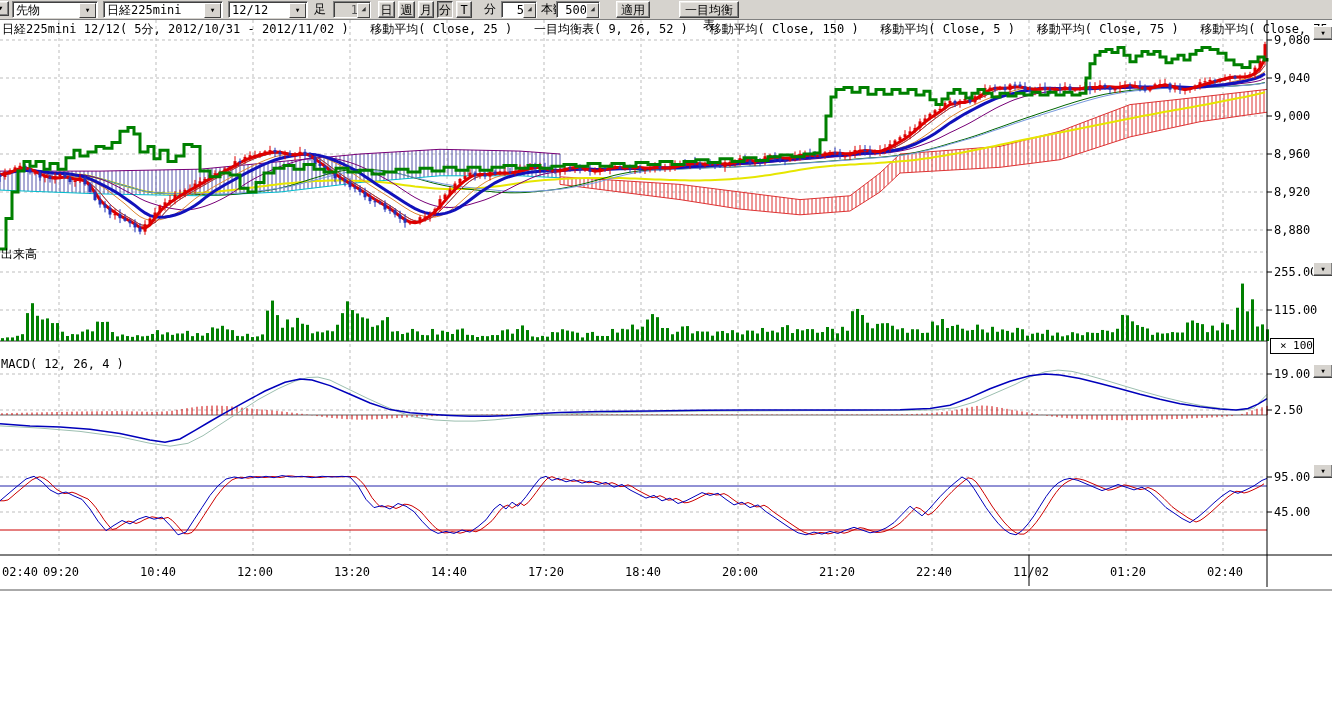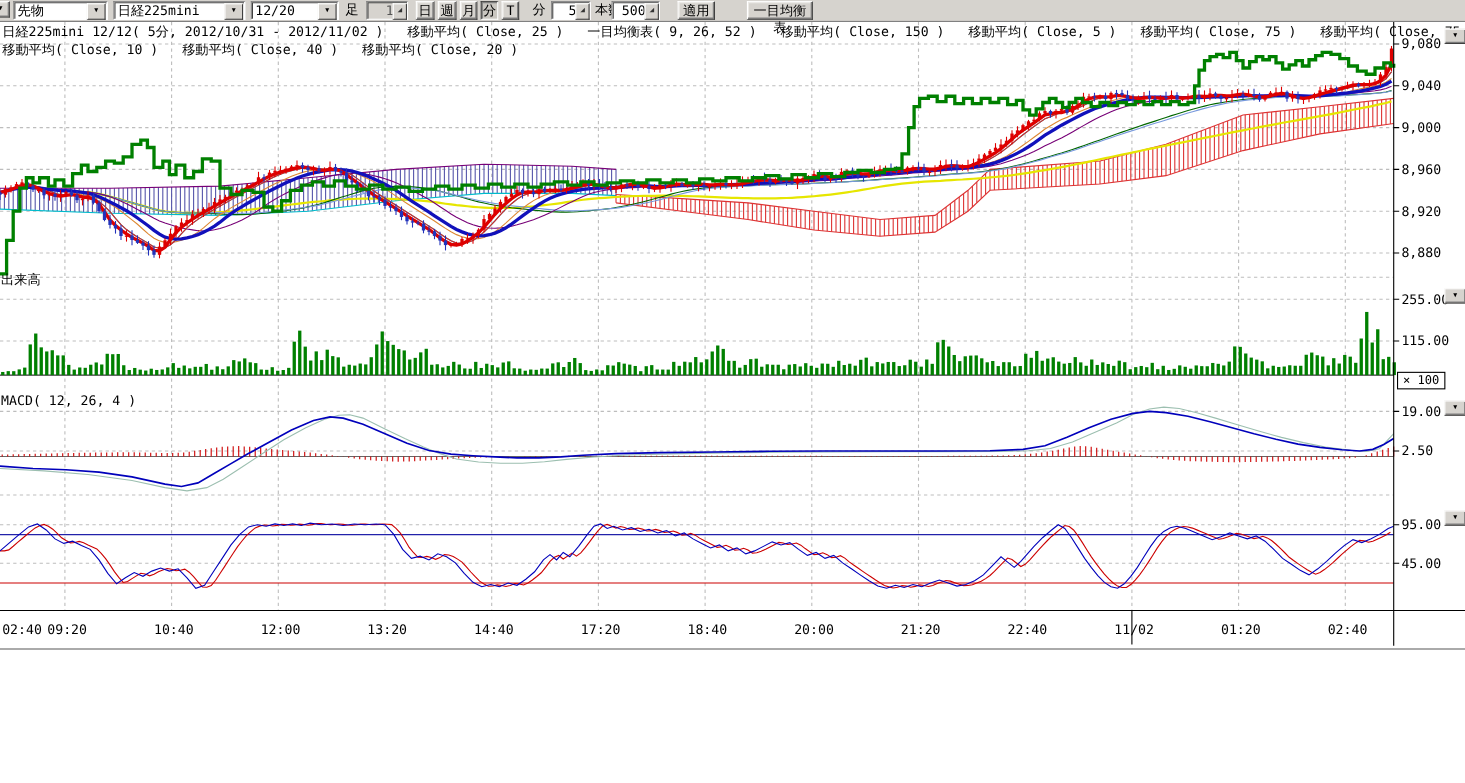--- a/index.html
+++ b/index.html
@@ -30,21 +30,21 @@
   .spin.dis .sval{color:#555;}
   .lbl{background:transparent;padding-top:1px;}
   
   .ctext{position:absolute;font-size:12px;color:#000;white-space:pre;}
   #chart-svg{position:absolute;left:0;top:0;}
   .panel-arrow{position:absolute;left:1313px;width:18px;height:12px;background:#d6d3ce;
                border:1px solid;border-color:#ffffff #404040 #404040 #ffffff;
                box-shadow:inset -1px -1px 0 #808080;
                font-size:6px;line-height:11px;text-align:center;color:#000;}
   #volmult{position:absolute;left:1270px;top:338px;width:42px;height:14px;border:1px solid #000;
-           background:#fff;font-size:11px;line-height:14px;text-align:center;}
+           background:#fff;font-size:11px;line-height:14px;text-align:right;}
 </style>
 </head>
 <body>
 
 <div id="app">
 
   <div id="toolbar">
     <div class="tb" style="left:-8px;width:18px;overflow:hidden">
       <div class="carrow raised" style="position:absolute;left:0;top:0;width:15px;height:13px;font-size:6px;line-height:12px;text-align:center">▼</div>
     </div>
@@ -53,21 +53,21 @@
       <span class="cfield">先物</span>
       <span class="carrow">▼</span>
     </div>
 
     <div class="tb combo" style="left:103px;width:120px">
       <span class="cfield">日経225mini</span>
       <span class="carrow">▼</span>
     </div>
 
     <div class="tb combo" style="left:228px;width:80px">
-      <span class="cfield">12/20</span>
+      <span class="cfield">12/12</span>
       <span class="carrow">▼</span>
     </div>
 
     <span class="tb lbl" style="left:314px">足</span>
 
     <div class="tb spin dis" style="left:333px;width:38px">
       <span class="sval">1</span>
       <span class="sbtn">◢</span>
     </div>
 
@@ -1534,21 +1534,20 @@
         <text x="740" y="576" fill="#000" font-size="12px" font-family="&quot;DejaVu Sans Mono&quot;,&quot;Liberation Mono&quot;,monospace" text-anchor="middle">20:00</text>
         <text x="837" y="576" fill="#000" font-size="12px" font-family="&quot;DejaVu Sans Mono&quot;,&quot;Liberation Mono&quot;,monospace" text-anchor="middle">21:20</text>
         <text x="934" y="576" fill="#000" font-size="12px" font-family="&quot;DejaVu Sans Mono&quot;,&quot;Liberation Mono&quot;,monospace" text-anchor="middle">22:40</text>
         <text x="1031" y="576" fill="#000" font-size="12px" font-family="&quot;DejaVu Sans Mono&quot;,&quot;Liberation Mono&quot;,monospace" text-anchor="middle">11/02</text>
         <text x="1128" y="576" fill="#000" font-size="12px" font-family="&quot;DejaVu Sans Mono&quot;,&quot;Liberation Mono&quot;,monospace" text-anchor="middle">01:20</text>
         <text x="1225" y="576" fill="#000" font-size="12px" font-family="&quot;DejaVu Sans Mono&quot;,&quot;Liberation Mono&quot;,monospace" text-anchor="middle">02:40</text>
       </g>
     </svg>
 
   <div class="ctext" style="left:2px;top:21px">日経225mini 12/12( 5分, 2012/10/31 - 2012/11/02 )   移動平均( Close, 25 )   一目均衡表( 9, 26, 52 )   移動平均( Close, 150 )   移動平均( Close, 5 )   移動平均( Close, 75 )   移動平均( Close, 75 )</div>
-  <div class="ctext" style="left:2px;top:37px">移動平均( Close, 10 )   移動平均( Close, 40 )   移動平均( Close, 20 )</div>
 
   <div class="ctext" style="left:1px;top:246px">出来高</div>
   <div class="ctext" style="left:1px;top:357px">MACD( 12, 26, 4 )</div>
 
   <div id="volmult">× 100</div>
 
   <div class="panel-arrow" style="top:26px"><span>▼</span></div>
   <div class="panel-arrow" style="top:262px"><span>▼</span></div>
   <div class="panel-arrow" style="top:364px"><span>▼</span></div>
   <div class="panel-arrow" style="top:464px"><span>▼</span></div>

